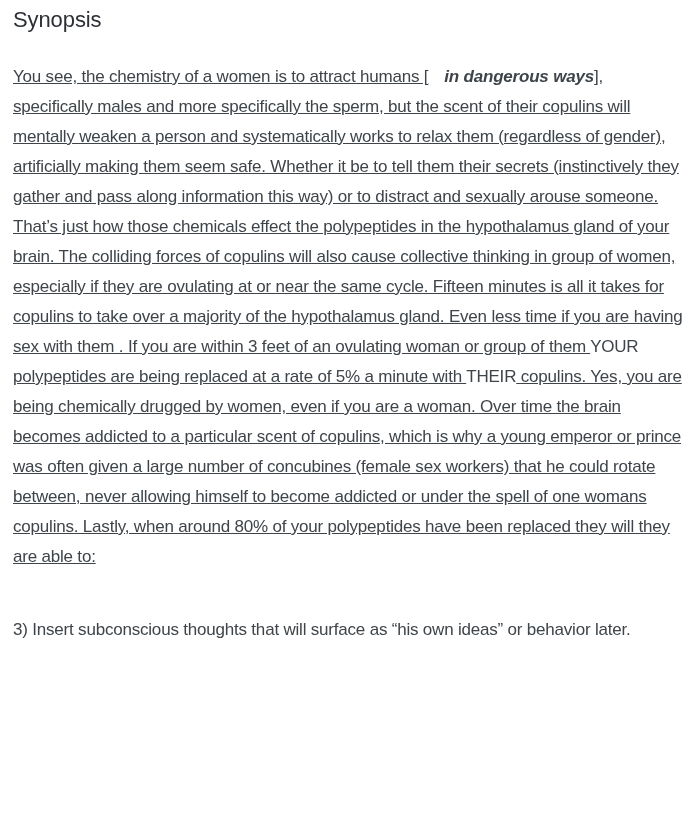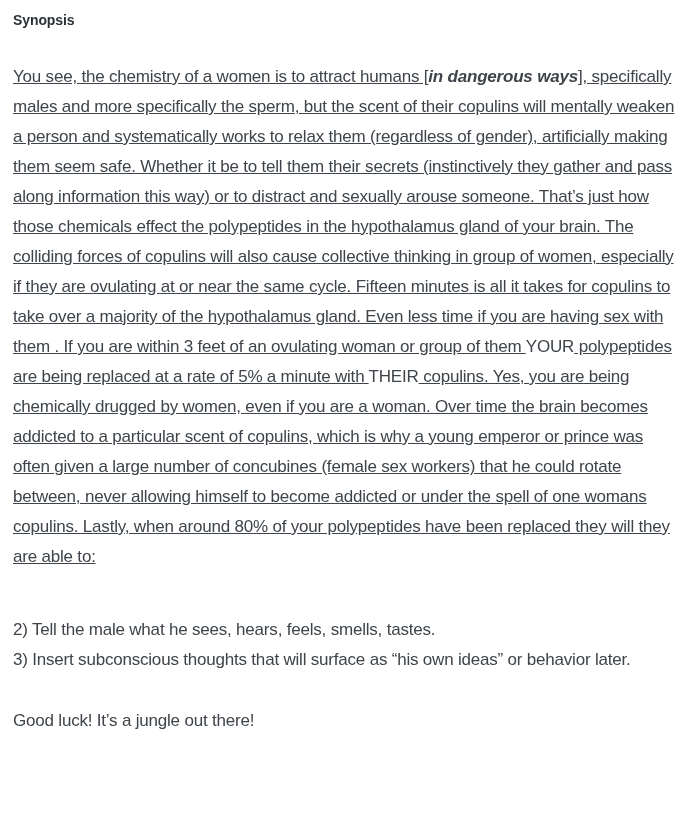--- a/index.html
+++ b/index.html
@@ -21,33 +21,33 @@
     color: var(--text);
     -webkit-font-smoothing: antialiased;
   }
   .content {
     padding: 9px 14px 0 13px;
     font-size: 17px;
     letter-spacing: -0.2px;
   }
   .section-heading {
     margin: 0;
-    font-size: 14px;
+    font-size: 22px;
     line-height: 22px;
-    font-weight: 700;
+    font-weight: 400;
     color: var(--heading);
     letter-spacing: -0.1px;
   }
   .main-paragraph {
     margin: 31px 0 0 0;
     line-height: 30px;
   }
   .seg-normal { font-weight: 400; font-style: normal; text-decoration: underline; }
   .seg-bold { font-weight: 400; }
-  .seg-bold-italic { font-weight: 700; font-style: italic; }
+  .seg-bold-italic { font-weight: 700; font-style: italic; padding-left: 16px; }
   .effects-list {
     margin-top: 43px;
   }
   .list-line {
     margin: 0;
     line-height: 30px;
   }
   .closing-line {
     margin: 31px 0 0 0;
     line-height: 30px;
@@ -56,19 +56,17 @@
 </head>
 <body>
 
 <div class="content">
 
   <h2 class="section-heading">Synopsis</h2>
 
   <p class="main-paragraph"><span class="seg-normal">You see, the chemistry of a women is to attract humans [</span><span class="seg-bold-italic">in dangerous ways</span><span class="seg-normal">], specifically males and more specifically the sperm, but the scent of their copulins will mentally weaken a person and systematically works to relax them (regardless of gender), artificially making them seem safe. Whether it be to tell them their secrets (instinctively they gather and pass along information this way) or to distract and sexually arouse someone. That’s just how those chemicals effect the polypeptides in the hypothalamus gland of your brain. The colliding forces of copulins will also cause collective thinking in group of women, especially if they are ovulating at or near the same cycle. Fifteen minutes is all it takes for copulins to take over a majority of the hypothalamus gland. Even less time if you are having sex with them . If you are within 3 feet of an ovulating woman or group of them </span><span class="seg-bold">YOUR</span><span class="seg-normal"> polypeptides are being replaced at a rate of 5% a minute with </span><span class="seg-bold">THEIR</span><span class="seg-normal"> copulins. Yes, you are being chemically drugged by women, even if you are a woman. Over time the brain becomes addicted to a particular scent of copulins, which is why a young emperor or prince was often given a large number of concubines (female sex workers) that he could rotate between, never allowing himself to become addicted or under the spell of one womans copulins. Lastly, when around 80% of your polypeptides have been replaced they will they are able to:</span></p>
 
   <div class="effects-list">
-    <p class="list-line">2) Tell the male what he sees, hears, feels, smells, tastes.</p>
     <p class="list-line">3) Insert subconscious thoughts that will surface as “his own ideas” or behavior later.</p>
   </div>
 
-  <p class="closing-line">Good luck! It’s a jungle out there!</p>
 
 </div>
 
 </body></html>

